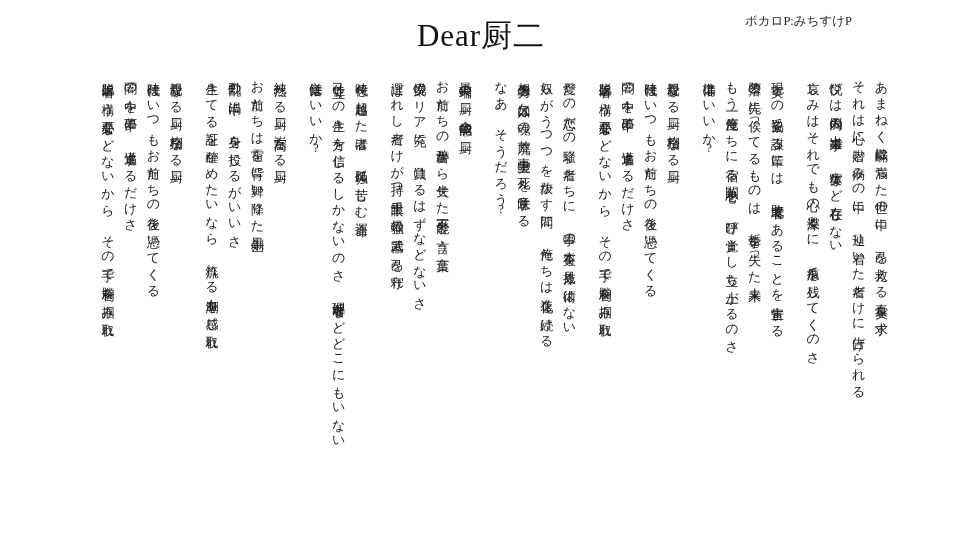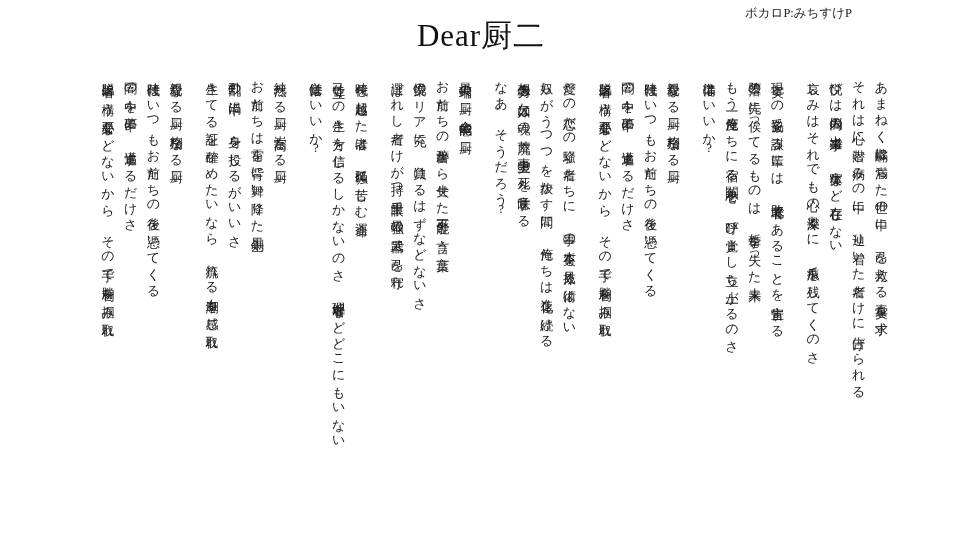--- a/index.html
+++ b/index.html
@@ -22,21 +22,21 @@
     width: 960px;
     text-align: center;
     font-size: 31px;
     font-weight: normal;
     margin: 1px;
     letter-spacing: 1px;
     color: #111111;
   }
   .credits {
     position: absolute;
-    top: 4px;
+    top: 12px;
     left: 745px;
     font-size: 12.5px;
     line-height: 1.55;
     color: #222222;
   }
   .credits div { white-space: nowrap; }
   .lyrics {
     position: absolute;
     top: 72px;
     right: 68px;

